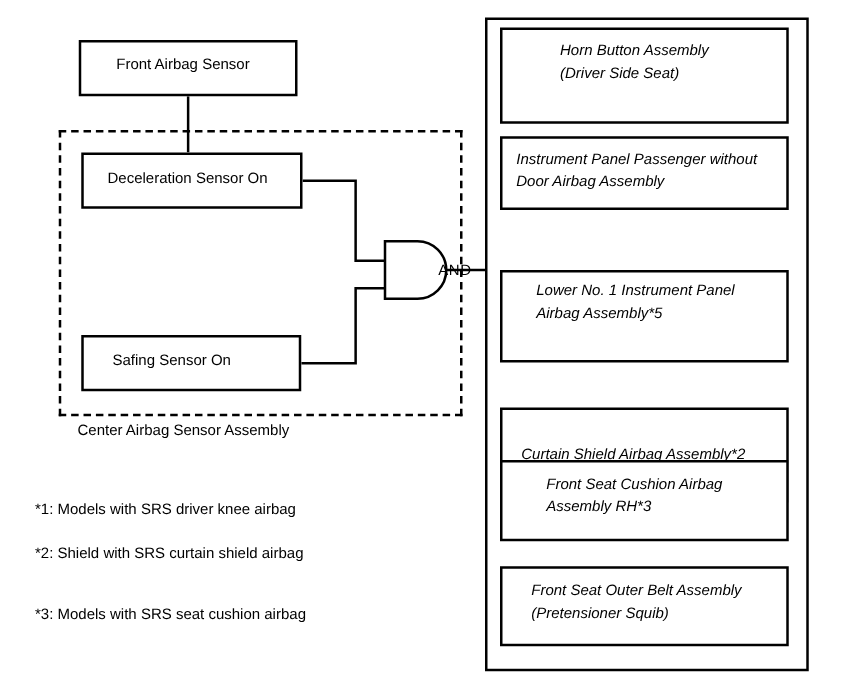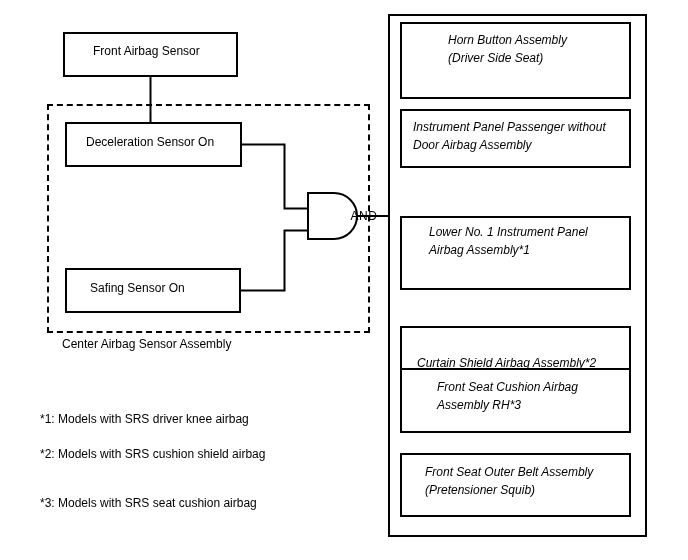--- a/index.html
+++ b/index.html
@@ -77,21 +77,21 @@
   .rbox-1 { top: 22px;  height: 77px; padding: 7px 4px 0 46px; }
   .rbox-2 { top: 109px; height: 59px; padding: 7px 4px 0 11px; }
   .rbox-3 { top: 196px; height: 74px; padding: 5px 4px 0 27px; margin-top: 20px; }
   .rbox-4 { top: 281px; height: 76px; padding: 26px 4px 0 15px; margin-top: 45px; }
   .rbox-5 { top: 368px; height: 65px; padding: 8px 4px 0 35px; }
   .rbox-6 { top: 453px; height: 64px; padding: 8px 4px 0 23px; }
 
   .footnote {
     position: absolute;
     left: 28px;
-    margin: 12px;
+    margin: 0;
     line-height: 14px;
   }
   .fn-1 { top: 400px; }
   .fn-2 { top: 435px; }
   .fn-3 { top: 484px; }
 </style>
 </head>
 <body>
 
 <div class="canvas">
@@ -134,34 +134,34 @@
     <span>(Driver Side Seat)</span>
   </div>
 
   <div class="rbox rbox-2">
     <span>Instrument Panel Passenger without</span>
     <span>Door Airbag Assembly</span>
   </div>
 
   <div class="rbox rbox-3">
     <span>Lower No. 1 Instrument Panel</span>
-    <span>Airbag Assembly*1</span>
+    <span>Airbag Assembly*5</span>
   </div>
 
   <div class="rbox rbox-4">
     <span>Curtain Shield Airbag Assembly*2</span>
   </div>
 
   <div class="rbox rbox-5">
     <span>Front Seat Cushion Airbag</span>
     <span>Assembly RH*3</span>
   </div>
 
   <div class="rbox rbox-6">
     <span>Front Seat Outer Belt Assembly</span>
     <span>(Pretensioner Squib)</span>
   </div>
 
   <p class="footnote fn-1">*1: Models with SRS driver knee airbag</p>
-  <p class="footnote fn-2">*2: Models with SRS cushion shield airbag</p>
+  <p class="footnote fn-2">*2: Shield with SRS curtain shield airbag</p>
   <p class="footnote fn-3">*3: Models with SRS seat cushion airbag</p>
 
 </div>
 
 </body></html>

